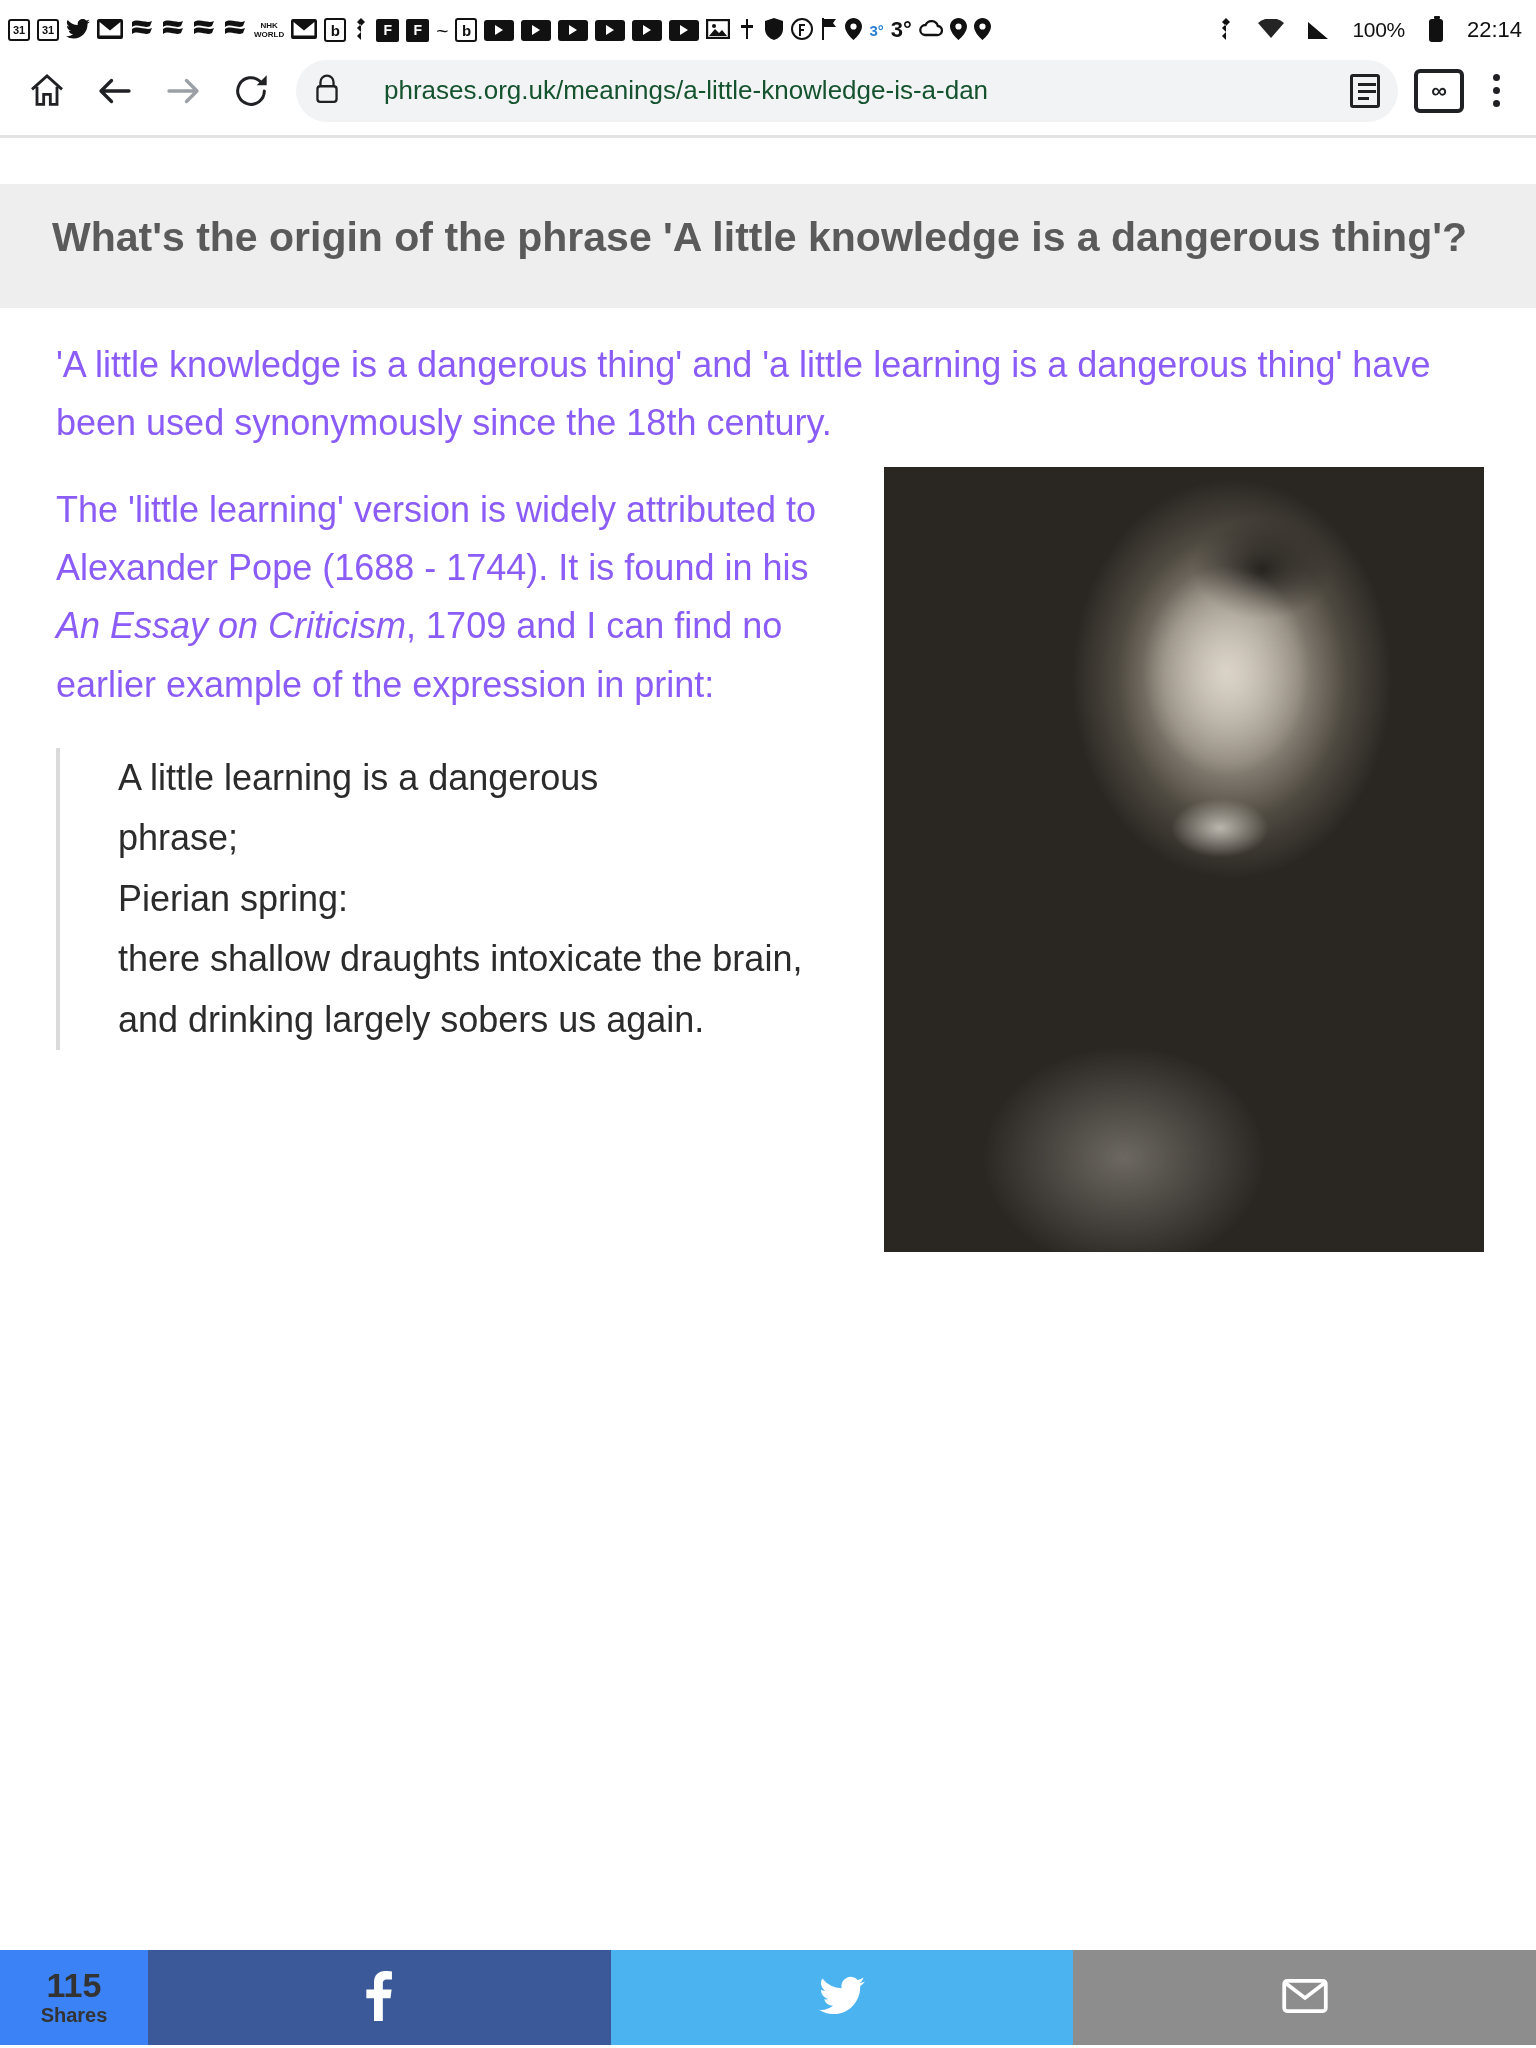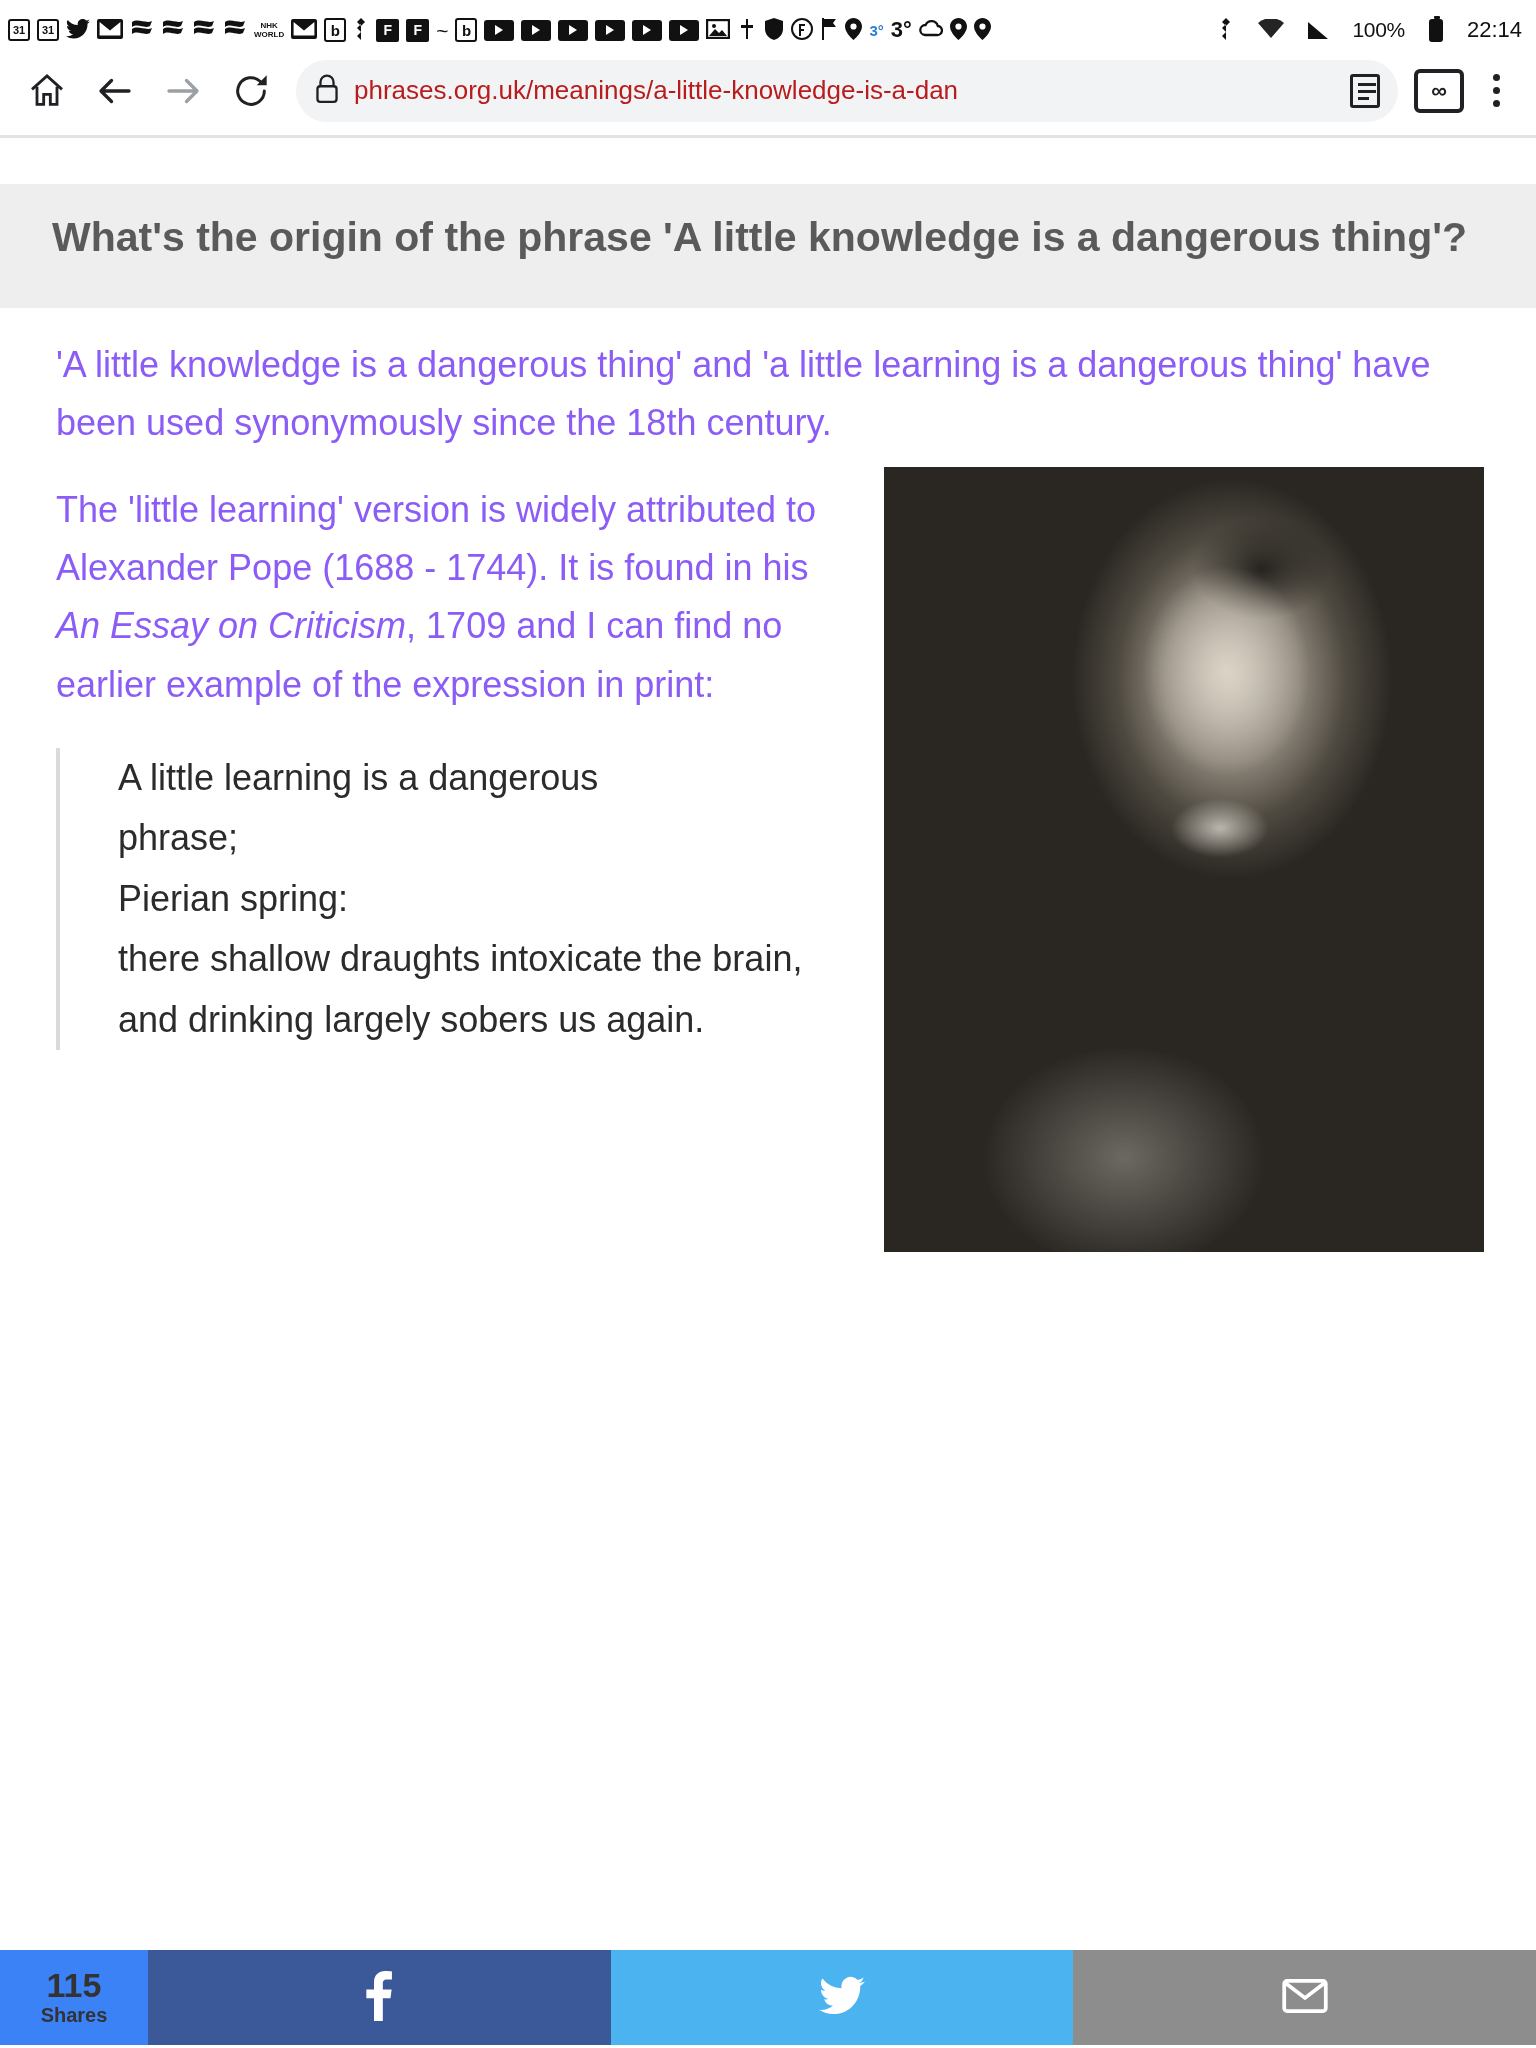--- a/index.html
+++ b/index.html
@@ -142,25 +142,26 @@
     display: flex;
     align-items: center;
     padding: 0 18px;
     gap: 14px;
     margin: 0 6px;
     overflow: hidden;
   }
   .omnibox .url {
     flex: 1;
     font-size: 26px;
-    color: #b91c1c;
+    color: #14532d;
     white-space: nowrap;
     overflow: hidden;
     -webkit-mask-image: linear-gradient(to right, #000 92%, transparent 100%);
     mask-image: linear-gradient(to right, #000 92%, transparent 100%);
+    margin-left: 30px;
   }
   .reader-icon {
     width: 30px; height: 34px;
     border: 3px solid #202124;
     border-radius: 3px;
     position: relative;
     flex: 0 0 auto;
   }
   .reader-icon i {
     position: absolute;

